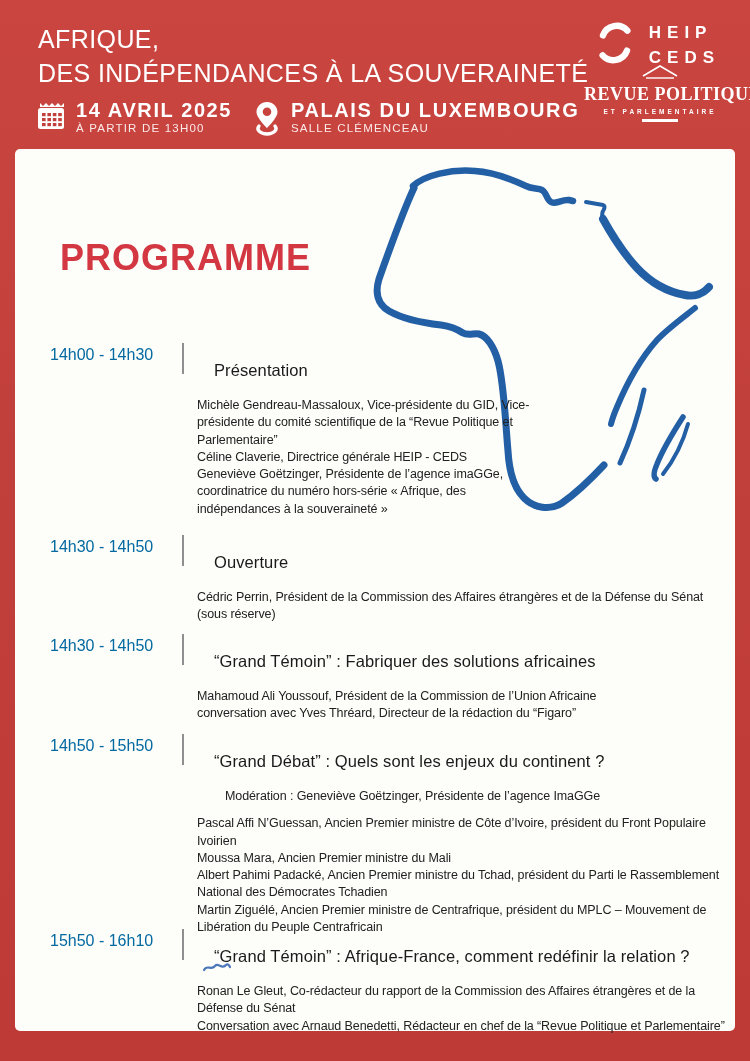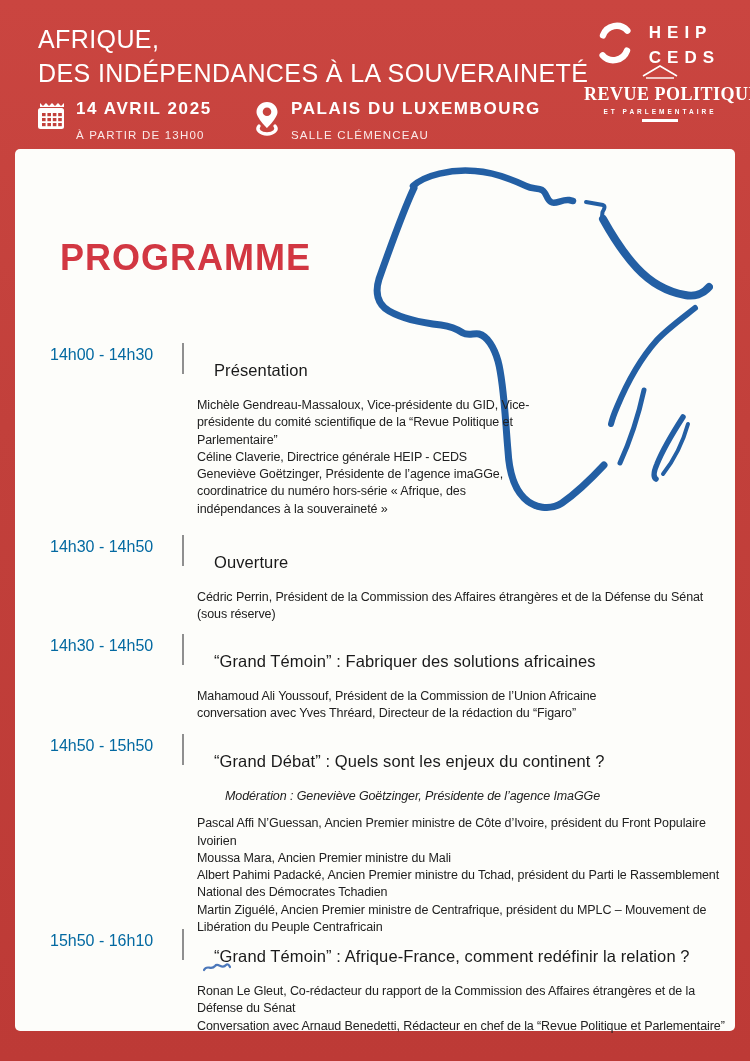--- a/index.html
+++ b/index.html
@@ -16,22 +16,22 @@
   .hdr-title {
     position:absolute; left:38px; top:22px;
     color:#ffffff; font-size:25px; font-weight:400;
     letter-spacing:0.4px; line-height:34px;
   }
   .meta-block { position:absolute; top:99px; color:#fff; }
   .meta-date  { left:35px; }
   .meta-venue { left:250px; }
   .meta-icon  { position:absolute; left:0; top:1px; }
   .meta-texts { margin-left:41px; }
-  .meta-main  { font-size:17px; font-weight:600; letter-spacing:1.6px; }
-  .meta-sub   { font-size:11.5px; font-weight:500; letter-spacing:1.2px; margin-top:10px; color:#fbeaea; }
+  .meta-main  { font-size:20px; font-weight:600; letter-spacing:1.6px; }
+  .meta-sub   { font-size:11.5px; font-weight:500; letter-spacing:1.2px; margin-top:0; color:#fbeaea; }
   
   .heip { position:absolute; right:30px; top:20px; display:flex; align-items:center; }
   .heip-text { margin-left:12px; color:#fff; font-size:17px; font-weight:600;
                letter-spacing:6px; line-height:25px; }
   
   .revue { position:absolute; right:14px; top:64px; width:152px; text-align:center; color:#fff; }
   .revue-main { font-family:"Liberation Serif", serif; font-size:18px; font-weight:700;
                 letter-spacing:0.5px; margin-top:1px; white-space:nowrap; }
   .revue-sub  { font-size:6.5px; font-weight:600; letter-spacing:3px; margin-top:3px; }
   .revue-rule { width:36px; height:3px; background:#fff; margin:4px auto 0 auto; }
@@ -49,21 +49,21 @@
   .item { position:absolute; left:35px; display:flex; align-items:flex-start; }
   .item-time { width:132px; flex:0 0 132px; font-size:16px; color:#0369a1; padding-top:2px; }
   .item-vline { flex:0 0 2px; width:2px; height:31px; background:#8f8f8f; margin-top:-1px; }
   .item-content { margin-left:13px; position:relative; }
   .item-title { margin:17px; font-size:16.5px; font-weight:500; color:#1a1a1a; letter-spacing:0.1px; }
   .item-content p {
     margin:0; font-size:12.5px; font-weight:500; color:#212121;
     line-height:1.38; letter-spacing:-0.1px;
   }
   .item-content p.first { margin-top:12px; }
-  .moderation { margin-top:12px !important; margin-left:28px !important;font-style:italic; }
+  .moderation { margin-top:12px !important; margin-left:28px !important; }
   .speakers-start { margin-top:10px !important; }
   #item-0 { top:195px; } #item-0 .item-content { max-width:345px; }
   #item-1 { top:387px; } #item-1 .item-content { max-width:550px; }
   #item-2 { top:486px; } #item-2 .item-content { max-width:560px; }
   #item-3 { top:586px; } #item-3 .item-content { max-width:550px; }
   #item-4 { top:781px; } #item-4 .item-content { max-width:545px; }
   .pen-mark { position:absolute; left:6px; top:30px; pointer-events:none; }
 </style>
 </head>
 <body>

